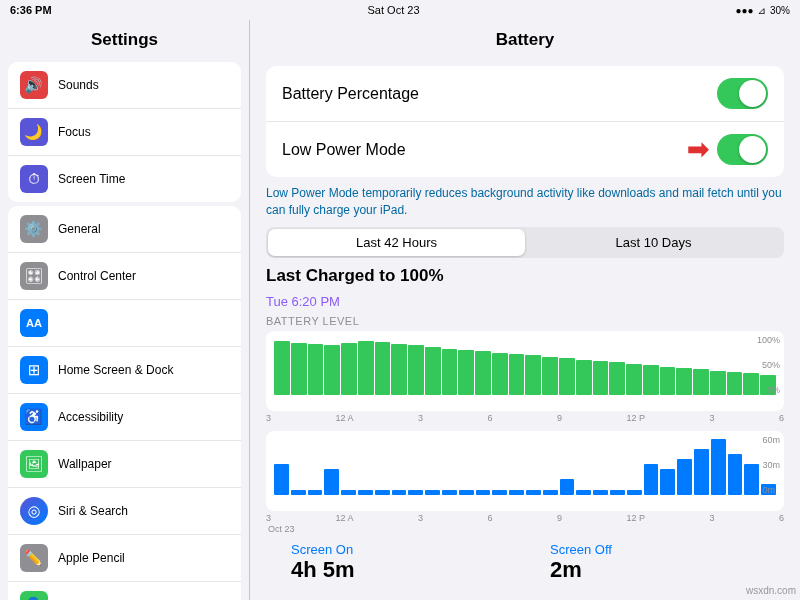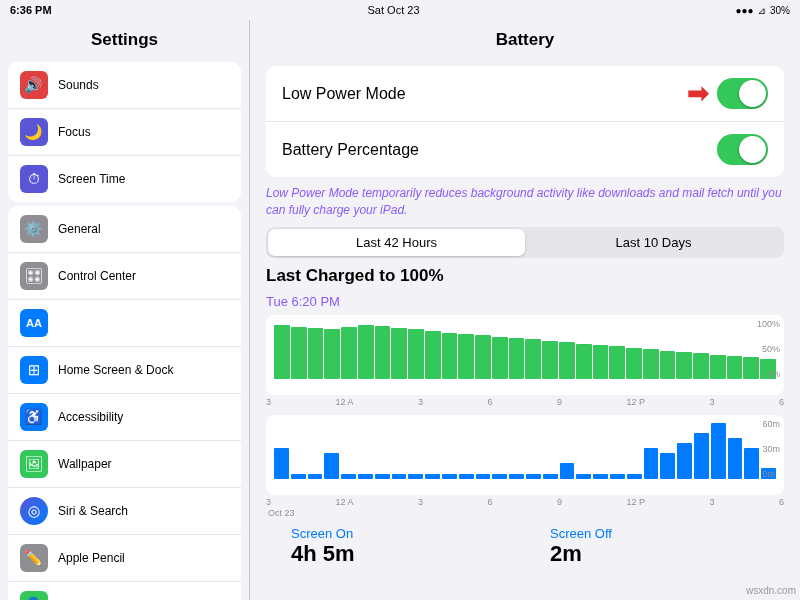--- a/index.html
+++ b/index.html
@@ -68,21 +68,21 @@
     .toggle.on { background: #34c759; }
     .toggle-knob {
       width: 27px; height: 27px; border-radius: 50%; background: #fff;
       position: absolute; top: 2px; transition: left 0.2s;
       box-shadow: 0 1px 3px rgba(0,0,0,0.3);
     }
     .toggle.on .toggle-knob { left: 22px; }
 
     
     .description-text {
-      font-size: 12px; color: #8b5cf6; margin: 0px 16px 8px; line-height: 1.4; font-style: italic;
+      font-size: 12px; color: #0369a1; margin: 0px 16px 8px; line-height: 1.4;
     }
 
     
     .segment-control {
       display: flex; margin: 8px 16px; background: #e5e5ea;
       border-radius: 8px; padding: 2px; overflow: hidden;
     }
     .segment-btn {
       flex: 1; text-align: center; padding: 6px 0; font-size: 13px;
       border-radius: 7px; cursor: pointer; font-weight: 500; color: #000;
@@ -214,48 +214,49 @@
       </div>
 
     </div>
 
   </div>
 
   <div class="content">
     <div class="content-title">Battery</div>
 
     <div class="toggle-section">
+      <div class="toggle-row">
+        <span class="toggle-label">Battery Percentage</span>
+        <div class="toggle on">
+          <div class="toggle-knob"></div>
+        </div>
+      </div>
       <div class="toggle-row" style="position:relative;">
         <span class="toggle-label">Low Power Mode</span>
         <div style="display:flex; align-items:center; gap:8px;">
           <span style="color:#e03030; font-size:26px; font-weight:900;">➡</span>
           <div class="toggle on">
             <div class="toggle-knob"></div>
           </div>
         </div>
       </div>
-      <div class="toggle-row">
-        <span class="toggle-label">Battery Percentage</span>
-        <div class="toggle on">
-          <div class="toggle-knob"></div>
-        </div>
-      </div>
     </div>
 
     <p class="description-text">Low Power Mode temporarily reduces background activity like downloads and mail fetch until you can fully charge your iPad.</p>
 
     <div class="segment-control">
       <div class="segment-btn active">Last 42 Hours</div>
       <div class="segment-btn">Last 10 Days</div>
     </div>
 
     <div class="last-charged">Last Charged to 100%</div>
     <div class="last-charged-sub">Tue 6:20 PM</div>
 
     <div class="chart-section">
+      <div class="chart-label">BATTERY LEVEL</div>
       <div style="position:relative;text-align:right;">
         <div class="battery-chart">
           <div class="battery-bars" id="battery-bars">
               <div class="b-bar" style="height: 95%;"></div>
               <div class="b-bar" style="height: 93%;"></div>
               <div class="b-bar" style="height: 90%;"></div>
               <div class="b-bar" style="height: 88%;"></div>
               <div class="b-bar" style="height: 92%;"></div>
               <div class="b-bar" style="height: 95%;"></div>
               <div class="b-bar" style="height: 94%;"></div>

